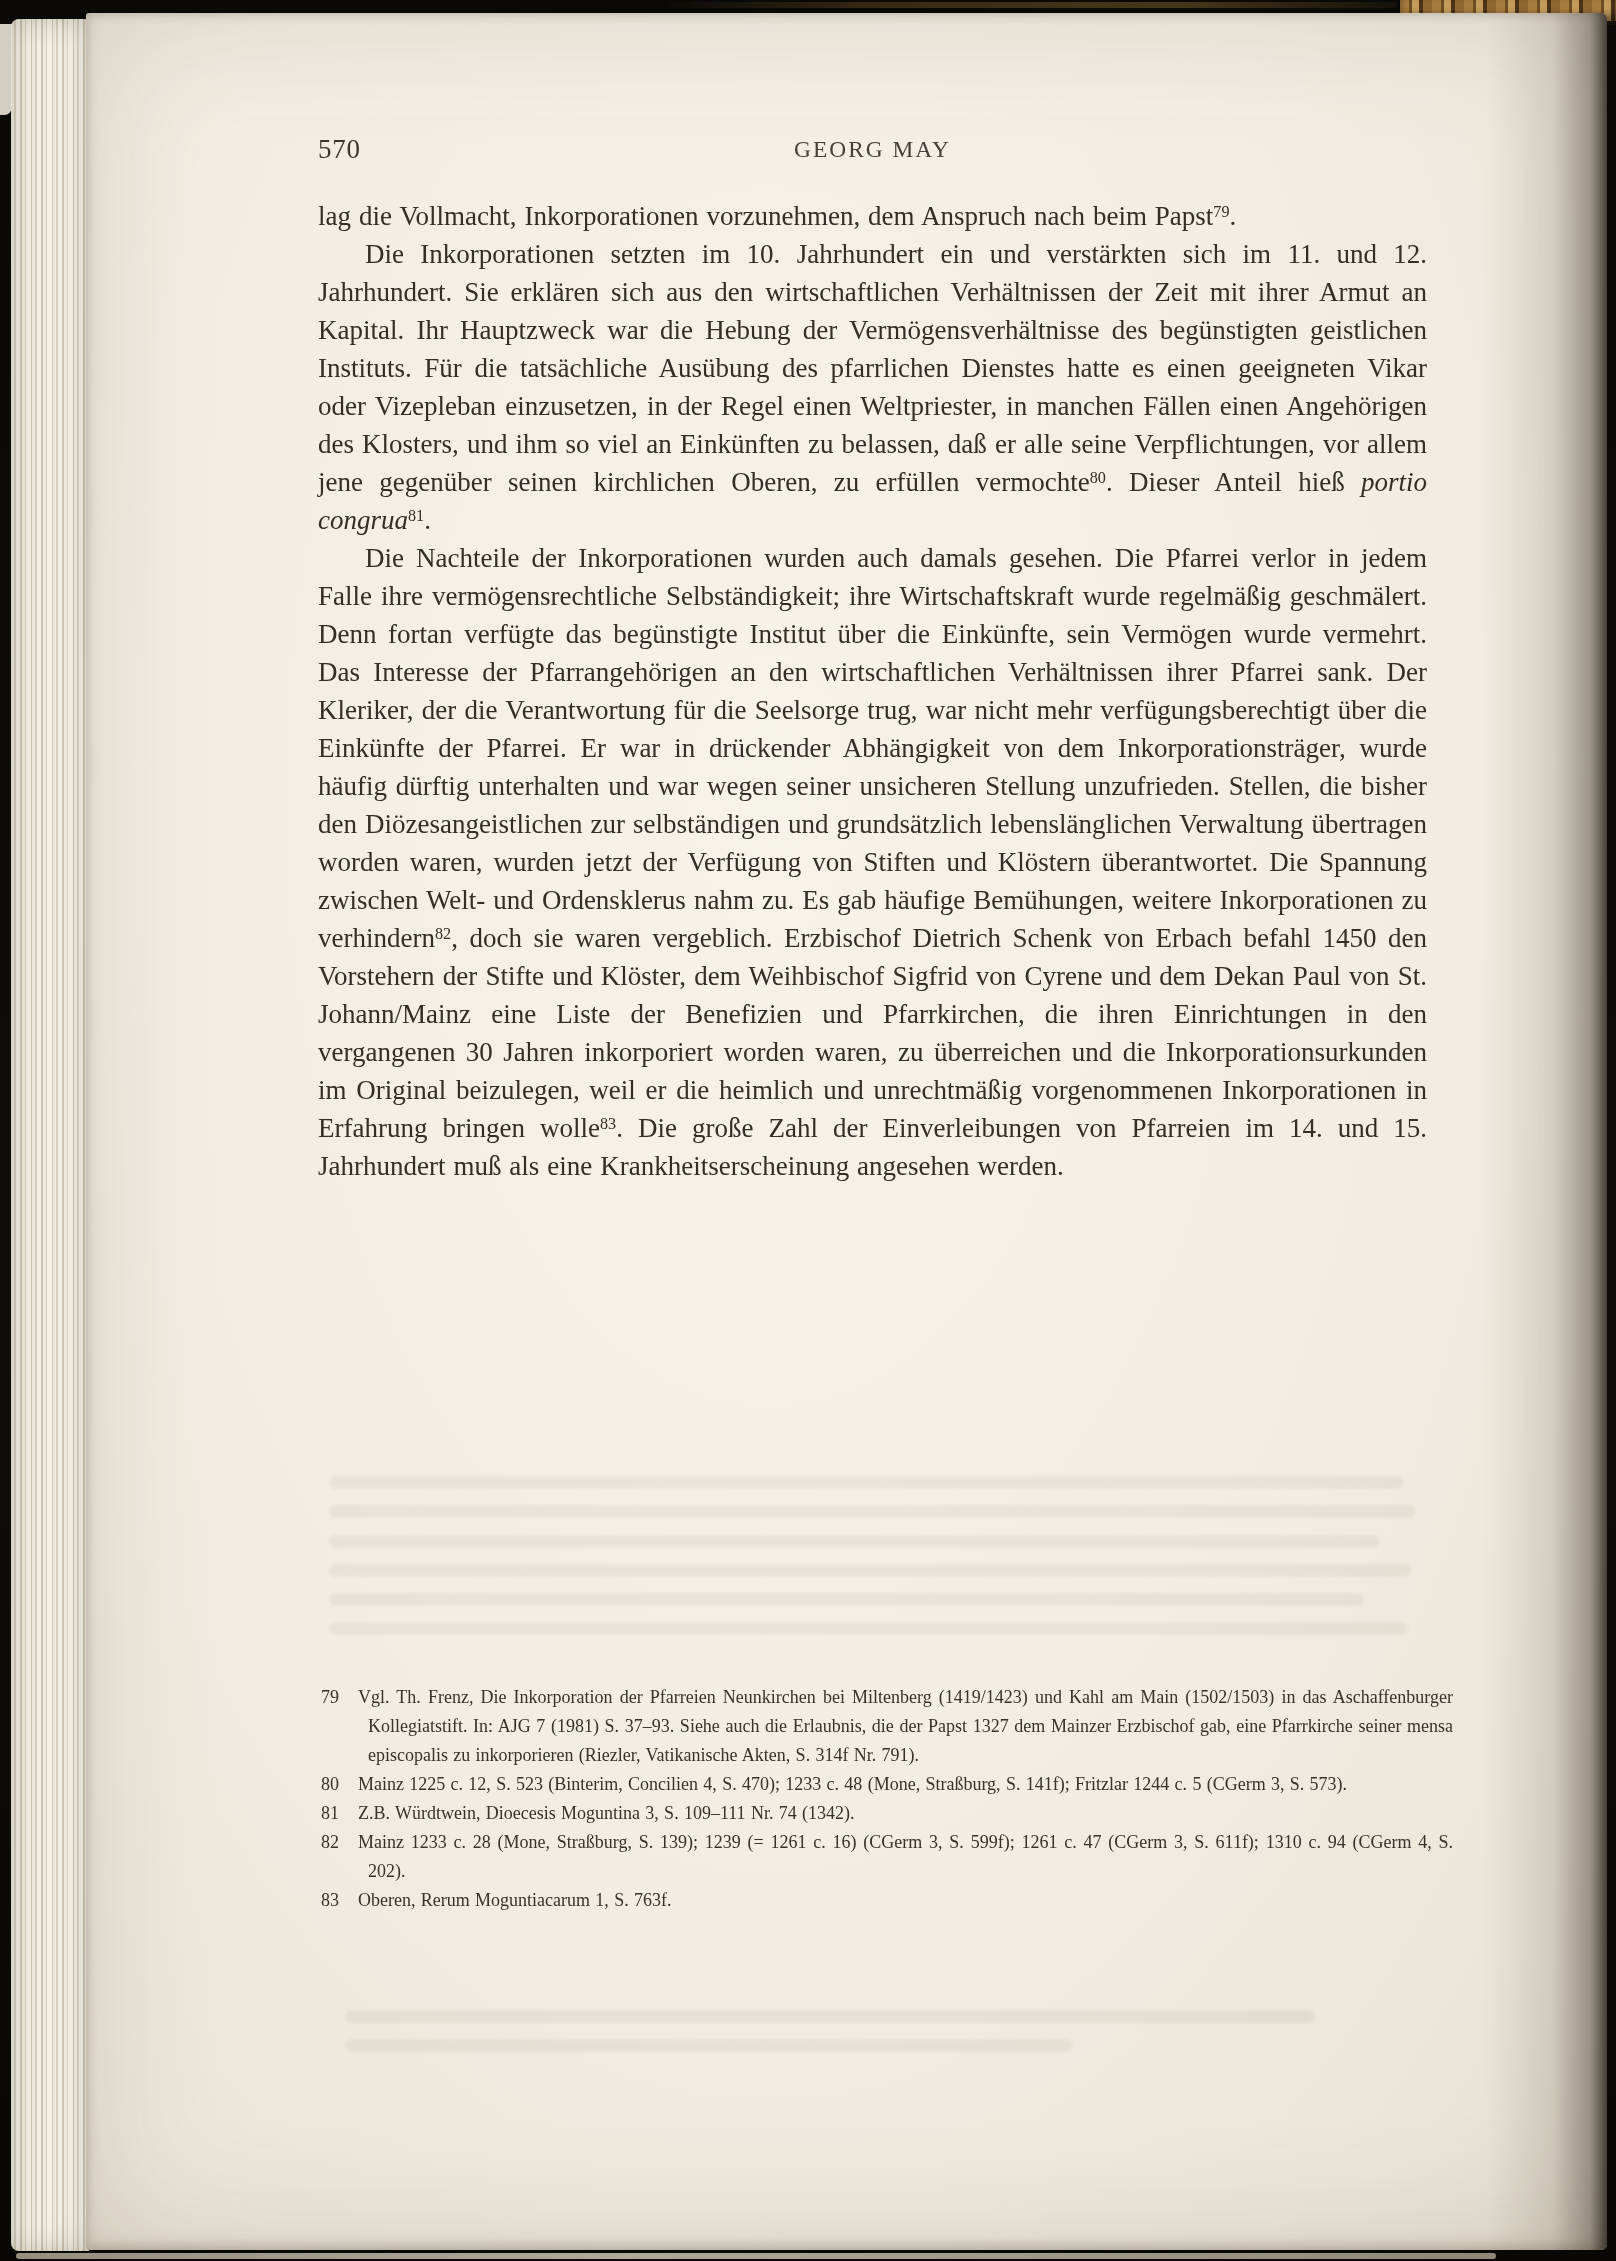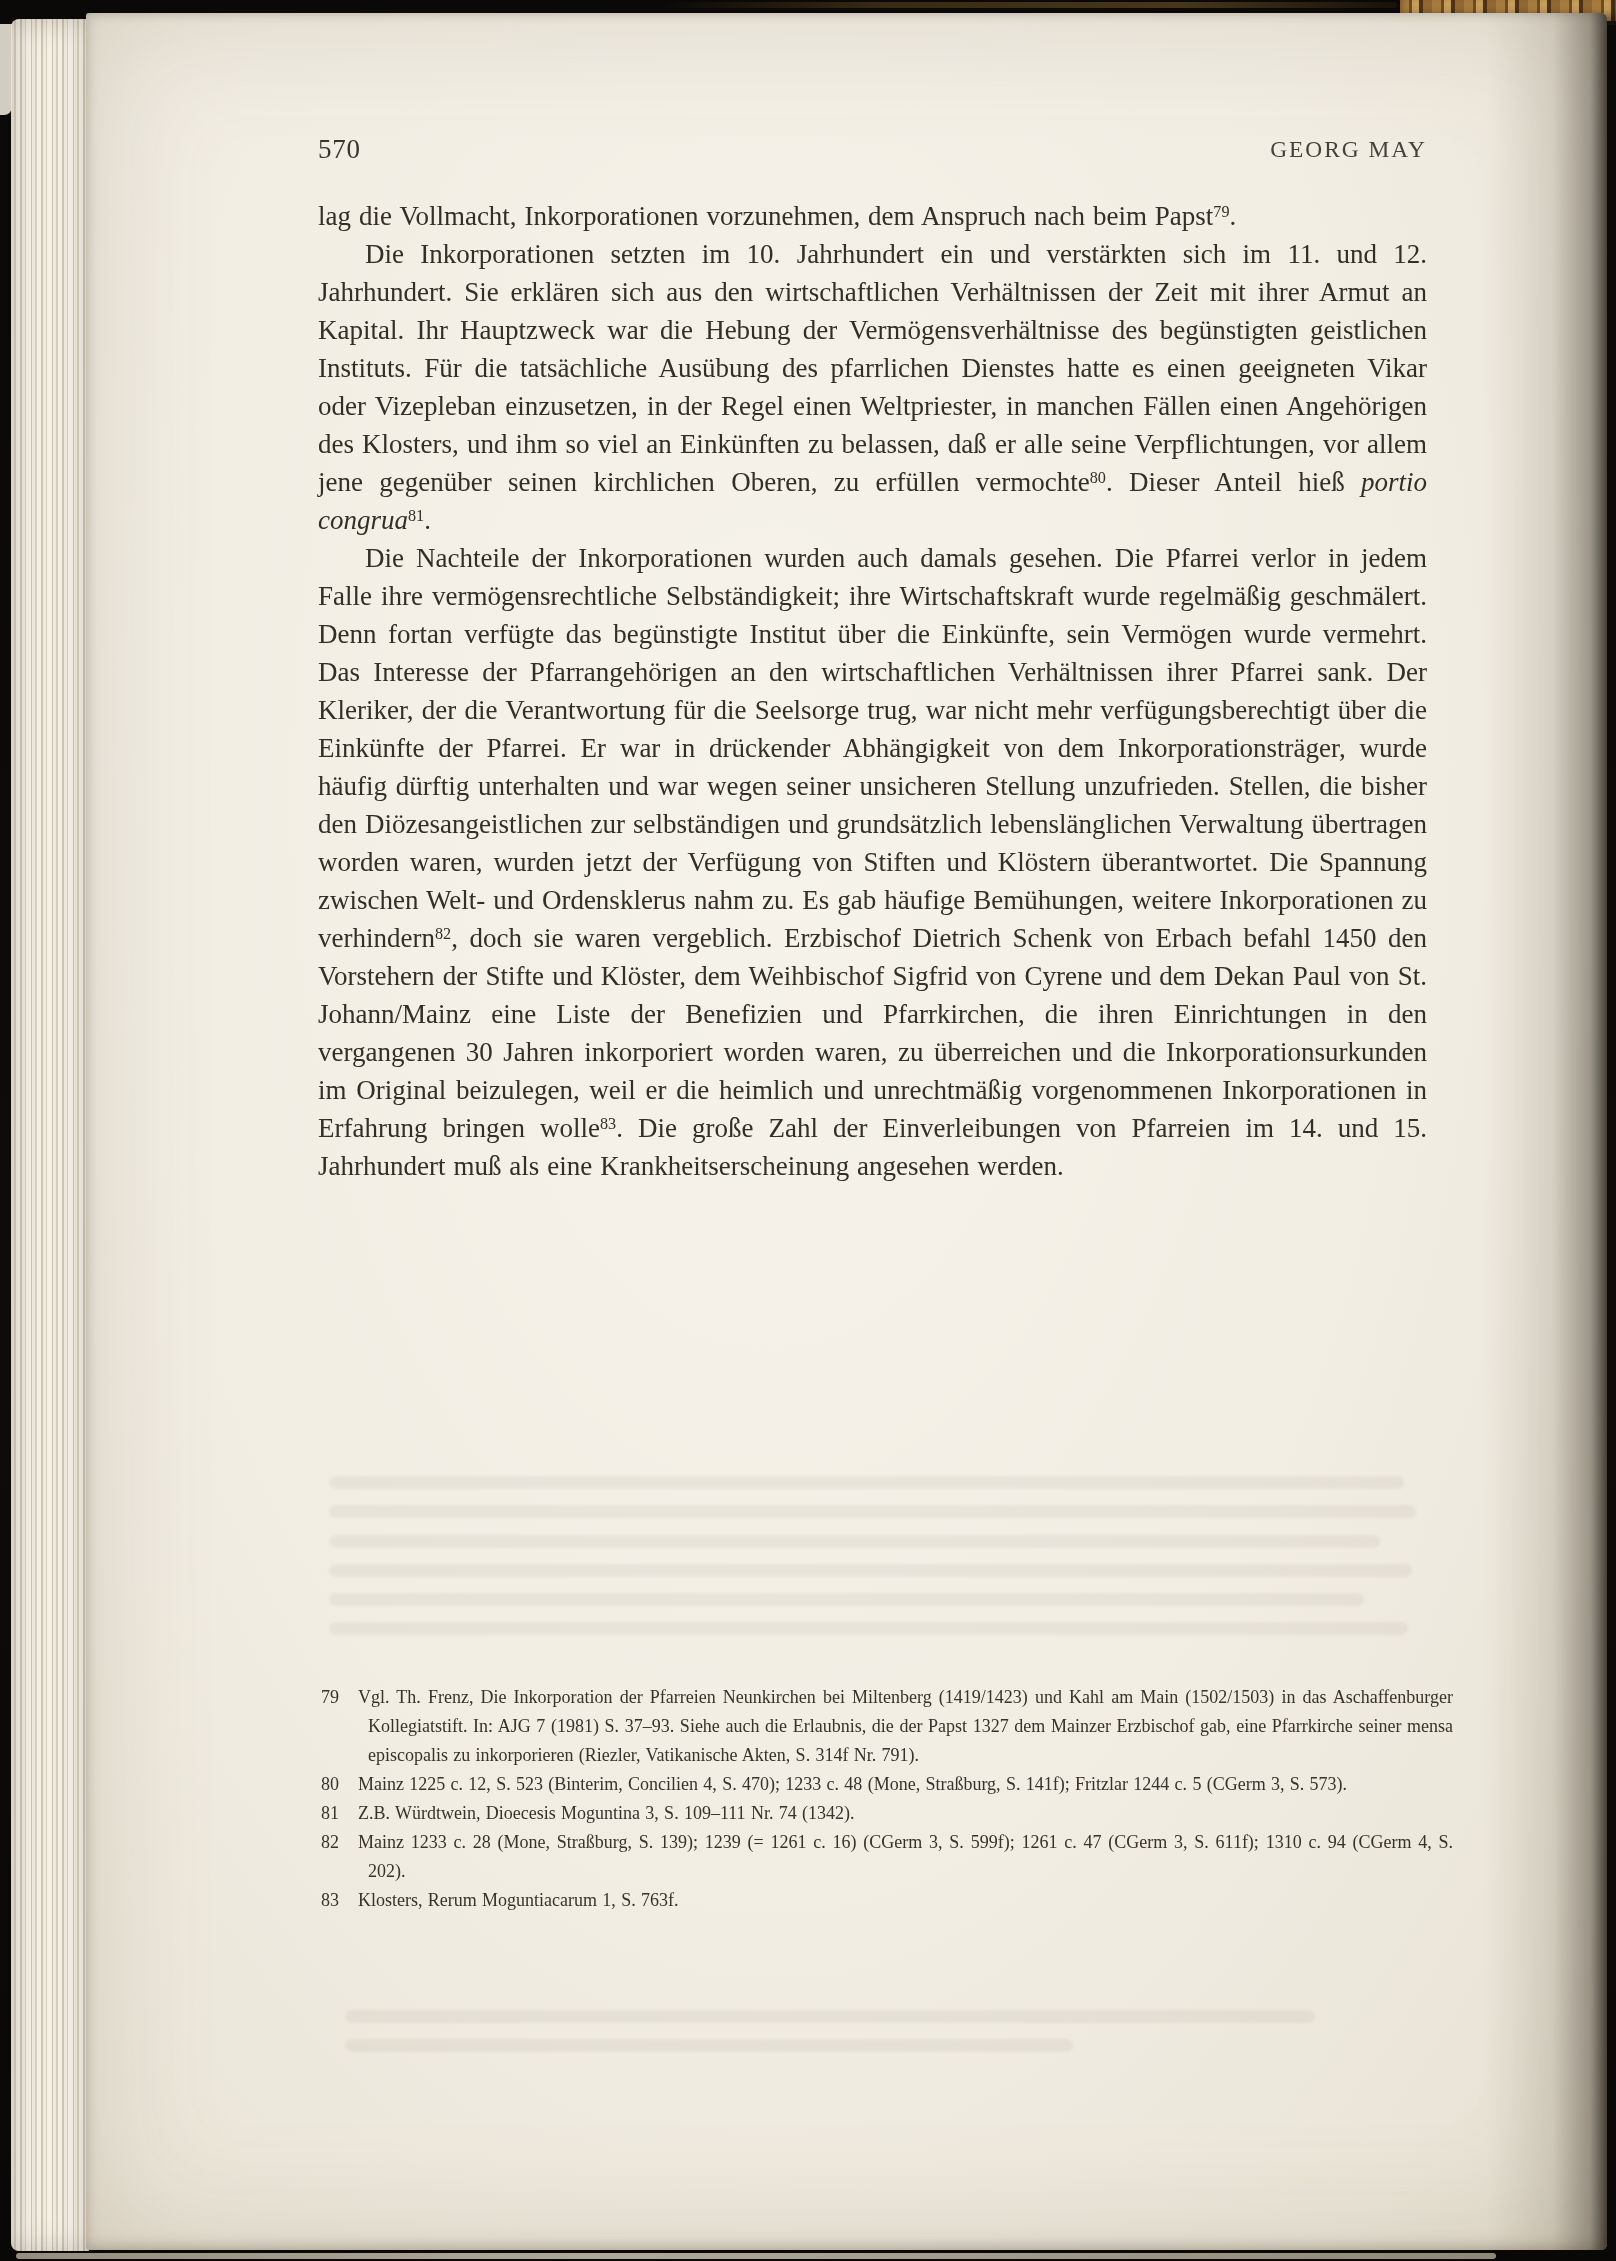--- a/index.html
+++ b/index.html
@@ -65,21 +65,21 @@
     border-radius: 0 5.7px 5.7px 0;
     background: linear-gradient(90deg,
       rgba(0,0,0,0) 0%, rgba(94,82,64,0.14) 55%,
       rgba(60,50,38,0.42) 86%, rgba(25,20,14,0.72) 100%);
   }
 
   
   .header { position: absolute; top: 121px; left: 232px; width: 1109px; height: 37px; }
   .pagenum  { position: absolute; left: 0; top: 0; font-size: 27px; letter-spacing: 0.8px; color: #3a352e; text-align: center; }
   .running-head {
-    position: absolute; left: 0; right: 0; top: 2.4px; text-align: right;
+    position: absolute; left: 0; right: 0; top: 2.4px; text-align: center;
     font-size: 23.4px; letter-spacing: 2px; color: #45403a;
   }
 
   
   .bodytext {
     position: absolute; top: 184px; left: 232px; width: 1109px;
     font-size: 27px; line-height: 38px; text-align: justify;
     word-spacing: 1.2px; color: #332e27;
     hyphens: auto; -webkit-hyphens: auto;
   }
@@ -136,21 +136,21 @@
     <div class="ghost" style="top:1580px; left:243px; width:1035px;"></div>
     <div class="ghost" style="top:1609px; left:243px; width:1079px;"></div>
     <div class="ghost" style="top:1997px; left:259px; width:970px;"></div>
     <div class="ghost" style="top:2026px; left:259px; width:728px;"></div>
 
     <div class="footnotes">
       <p class="fn"><span class="fn-num">79</span><span class="fn-text">Vgl. Th. Frenz, Die Inkorporation der Pfarreien Neunkirchen bei Miltenberg (1419/1423) und Kahl am Main (1502/1503) in das Aschaffenburger Kollegiatstift. In: AJG 7 (1981) S. 37–93. Siehe auch die Erlaubnis, die der Papst 1327 dem Mainzer Erzbischof gab, eine Pfarrkirche seiner mensa episcopalis zu inkorporieren (Riezler, Vatikanische Akten, S. 314f Nr. 791).</span></p>
       <p class="fn"><span class="fn-num">80</span><span class="fn-text">Mainz 1225 c. 12, S. 523 (Binterim, Concilien 4, S. 470); 1233 c. 48 (Mone, Straßburg, S. 141f); Fritzlar 1244 c. 5 (CGerm 3, S. 573).</span></p>
       <p class="fn"><span class="fn-num">81</span><span class="fn-text">Z.B. Würdtwein, Dioecesis Moguntina 3, S. 109–111 Nr. 74 (1342).</span></p>
       <p class="fn"><span class="fn-num">82</span><span class="fn-text">Mainz 1233 c. 28 (Mone, Straßburg, S. 139); 1239 (= 1261 c. 16) (CGerm 3, S. 599f); 1261 c. 47 (CGerm 3, S. 611f); 1310 c. 94 (CGerm 4, S. 202).</span></p>
-      <p class="fn"><span class="fn-num">83</span><span class="fn-text">Klosters, Rerum Moguntiacarum 1, S. 763f.</span></p>
+      <p class="fn"><span class="fn-num">83</span><span class="fn-text">Oberen, Rerum Moguntiacarum 1, S. 763f.</span></p>
     </div>
 
     <div class="gutter-shadow"></div>
   </div>
 
   <div class="bottom-edge-line"></div>
 </div>
 
 
 </body></html>

